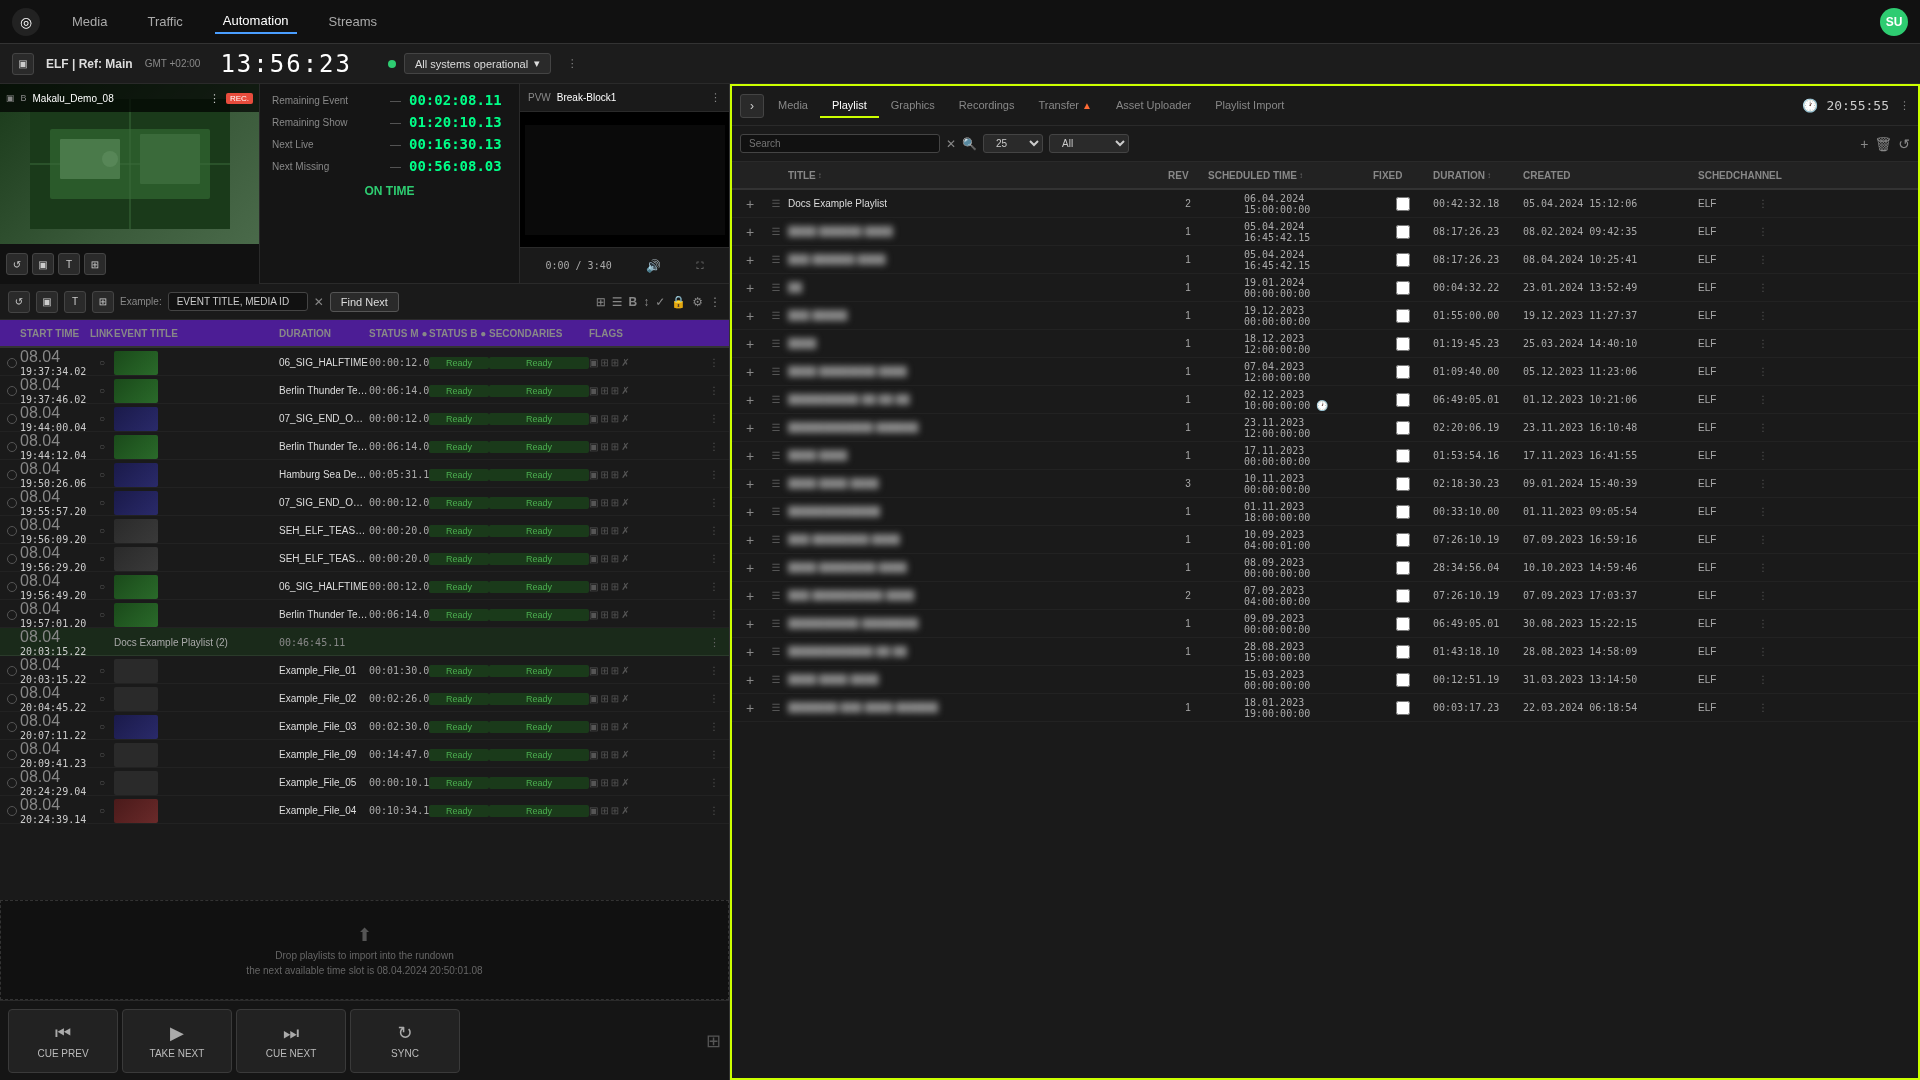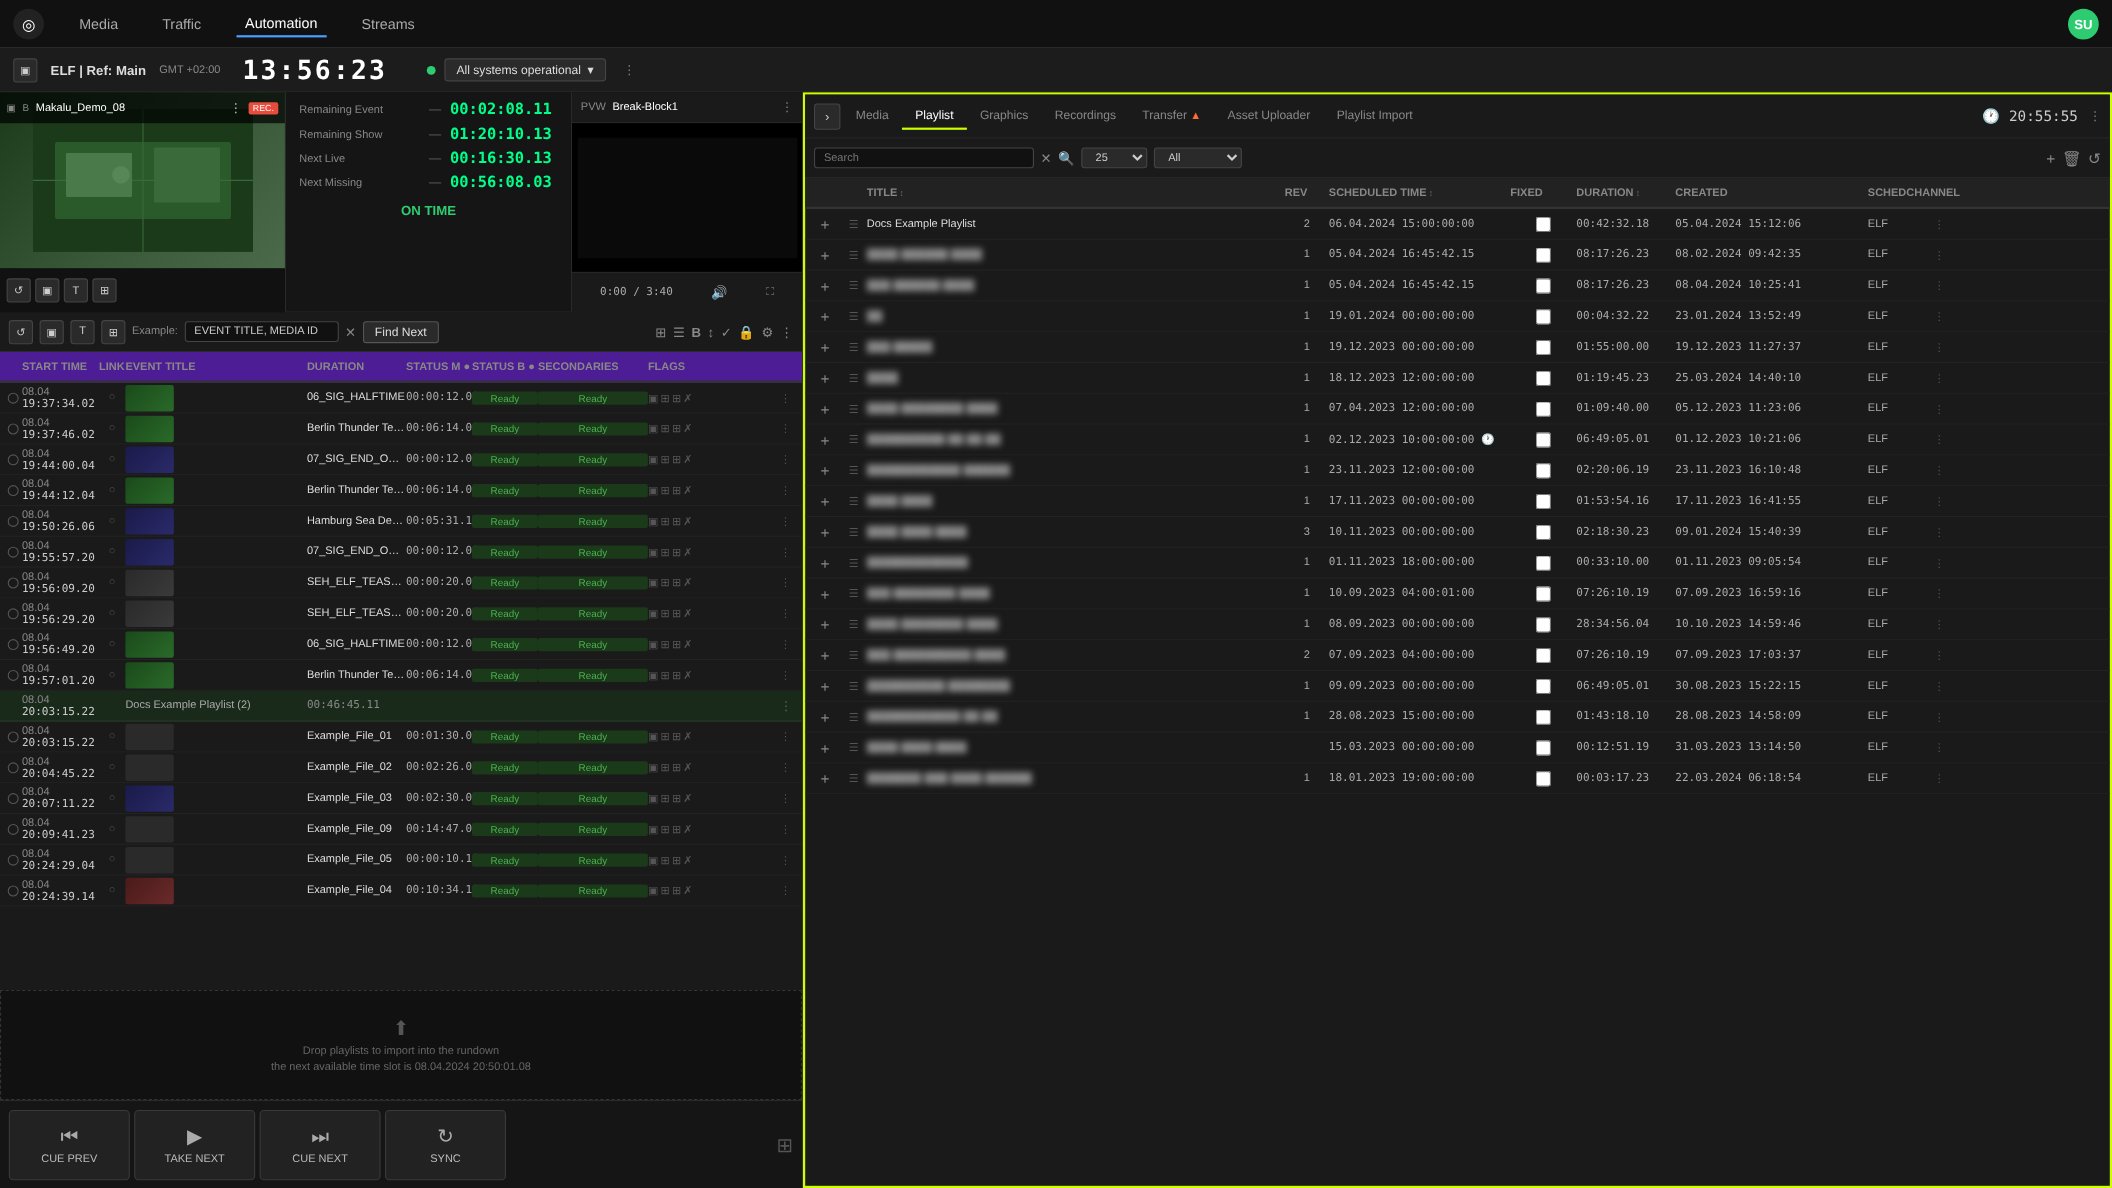--- a/index.html
+++ b/index.html
@@ -69,21 +69,21 @@
       border-bottom: 1px solid #2a2a2a;
     }
     .channel-label {
       color: #ddd;
       font-size: 12px;
       font-weight: bold;
     }
     .clock-display {
       color: #fff;
       font-size: 24px;
-      font-weight: bold;
+      font-weight: normal;
       letter-spacing: 2px;
       font-family: monospace;
       margin-left: 8px;
     }
     .gmt-label {
       color: #888;
       font-size: 10px;
     }
     .status-dot {
       width: 8px; height: 8px;
@@ -334,21 +334,21 @@
     }
     .event-row {
       display: grid;
       grid-template-columns: 16px 70px 24px 165px 90px 60px 60px 100px 120px 24px;
       height: 28px;
       align-items: center;
       padding: 0 4px;
       border-bottom: 1px solid #222;
       cursor: pointer;
     }
-    .event-date { color: #888; font-size: 10px; }
+    .event-date { color: #888; font-size: 16px; }
     .event-time { color: #ccc; font-size: 10px; font-family: monospace; }
     .event-circle {
       width: 10px; height: 10px;
       border: 1px solid #555;
       border-radius: 50%;
       display: inline-block;
     }
     .event-thumb {
       width: 40px; height: 24px;
       background: #333;
@@ -567,20 +567,21 @@
     }
     .pl-rev {
       color: #aaa;
       font-size: 10px;
       text-align: center;
     }
     .pl-sched-time {
       color: #aaa;
       font-size: 10px;
       font-family: monospace;
+      margin-left: 36px;
     }
     .pl-duration {
       color: #aaa;
       font-size: 10px;
       font-family: monospace;
     }
     .pl-created {
       color: #aaa;
       font-size: 10px;
       font-family: monospace;

